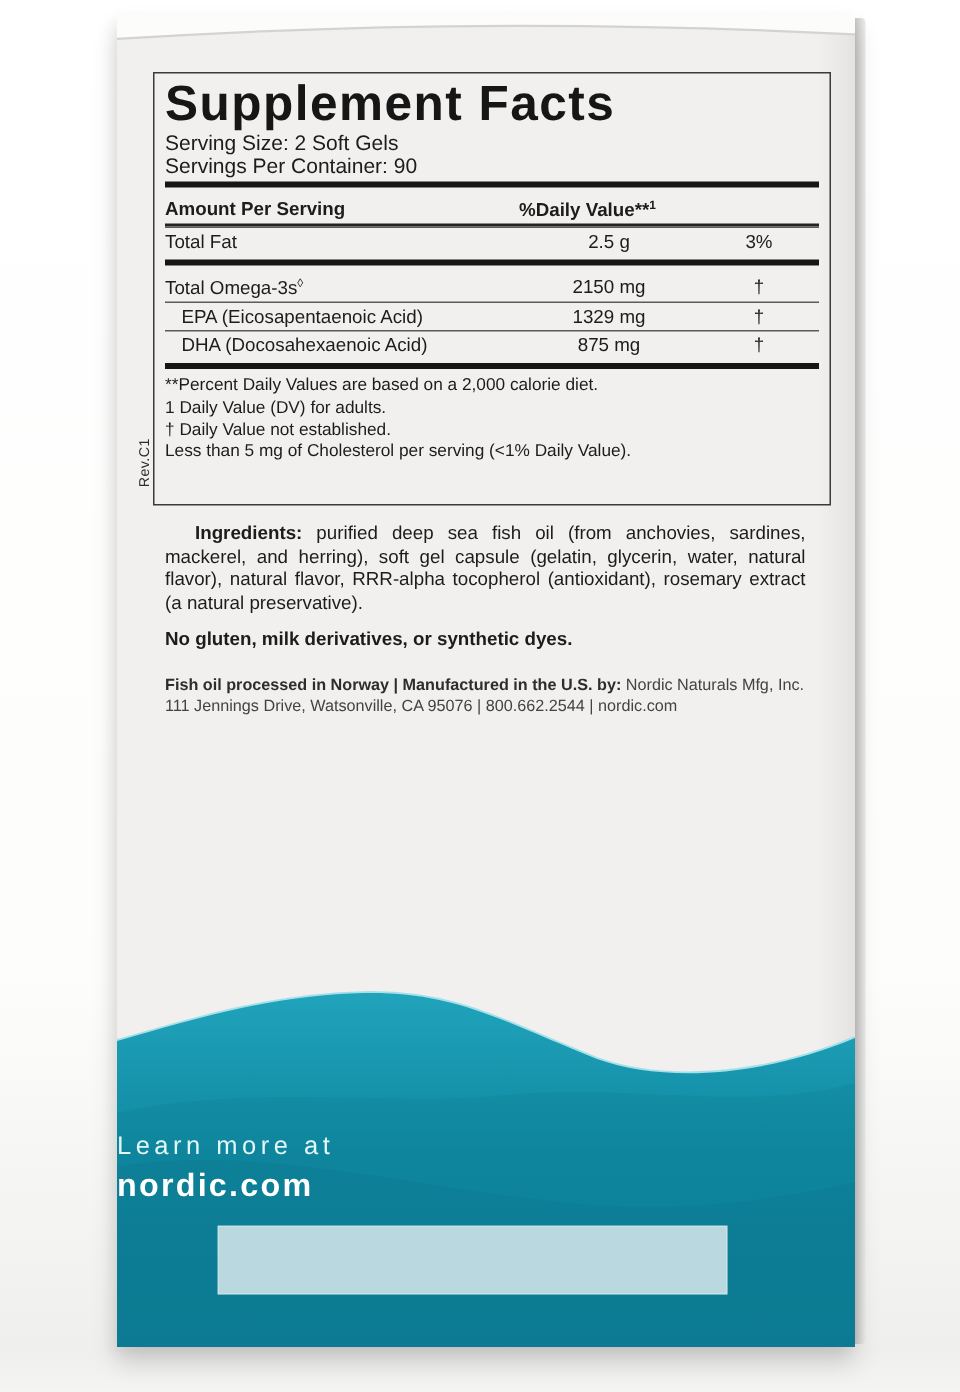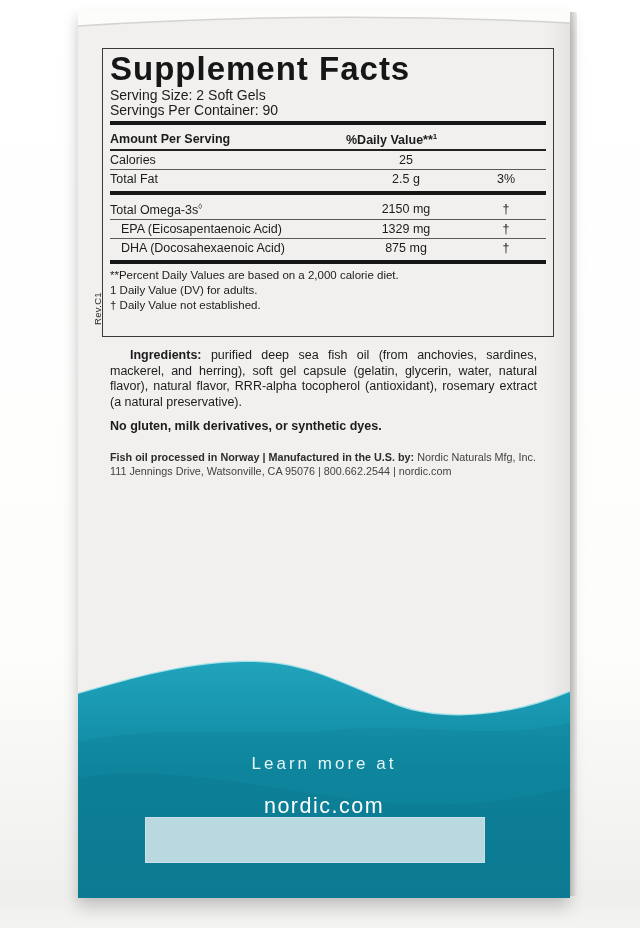--- a/index.html
+++ b/index.html
@@ -63,23 +63,23 @@
   .ingredients .lead{font-weight:bold;padding-left:20px;}
   .no-claim{margin:9px 0 16px;font-weight:bold;font-size:12.5px;}
 
   
   .manu{position:absolute;left:32px;top:440px;width:427px;font-size:10.8px;line-height:14px;color:#434343;}
   .manu .b{font-weight:bold;color:#2d2d2d;}
 
   
   .wave-region{position:absolute;left:0;bottom:0;width:492px;height:248px;}
   .wave-region svg{position:absolute;left:0;top:0;width:100%;height:100%;display:block;}
-  .learn-wrap{position:absolute;left:0;top:104px;width:100%;text-align:center;color:#fff;}
+  .learn-wrap{position:absolute;left:0;top:104px;width:100%;text-align:left;color:#fff;}
   .learn-more{font-size:17px;font-weight:300;letter-spacing:3px;color:#e3f6f8;}
-  .nordic-url{font-size:21.5px;font-weight:normal;letter-spacing:1.5px;margin-top:20px;color:#ffffff;}
+  .nordic-url{font-size:21.5px;font-weight:bold;letter-spacing:1.5px;margin-top:4px;color:#ffffff;}
   .barcode{
     position:absolute;left:67px;top:167px;width:340px;height:46px;
     background:var(--barcode-box,#b9d8df);
     box-shadow:inset 0 0 0 1px rgba(255,255,255,.25);
   }
 </style>
 </head>
 <body>
 
 <div class="scene">
@@ -99,25 +99,20 @@
       <div class="serving">Servings Per Container: 90</div>
 
       <div class="rule4"></div>
 
       <div class="frow header">
         <span class="nm">Amount Per Serving</span>
         <span class="dv-head"><span>%Daily Value**</span><span class="sup">1</span></span>
       </div>
       <div class="rule2"></div>
 
-      <div class="frow">
-        <span class="nm">Calories</span>
-        <span class="amt">25</span>
-        <span class="dvv"></span>
-      </div>
       <div class="rule1"></div>
 
       <div class="frow">
         <span class="nm">Total Fat</span>
         <span class="amt">2.5 g</span>
         <span class="dvv">3%</span>
       </div>
       <div class="rule4"></div>
 
       <div class="frow">
@@ -138,20 +133,21 @@
         <span class="nm">DHA (Docosahexaenoic Acid)</span>
         <span class="amt">875 mg</span>
         <span class="dvv">†</span>
       </div>
       <div class="rule4"></div>
 
       <div class="footnotes">
         <div>**Percent Daily Values are based on a 2,000 calorie diet.</div>
         <div>1 Daily Value (DV) for adults.</div>
         <div>† Daily Value not established.</div>
+        <div>Less than 5 mg of Cholesterol per serving (&lt;1% Daily Value).</div>
       </div>
     </div>
 
     <div class="rev">Rev.C1</div>
 
     <div class="ingredients">
       <p class="ing-p"><span class="lead">Ingredients:</span><span> purified deep sea fish oil (from anchovies, sardines, mackerel, and herring), soft gel capsule (gelatin, glycerin, water, natural flavor), natural flavor, RRR-alpha tocopherol (antioxidant), rosemary extract (a natural preservative).</span></p>
       <p class="no-claim">No gluten, milk derivatives, or synthetic dyes.</p>
     </div>
 

